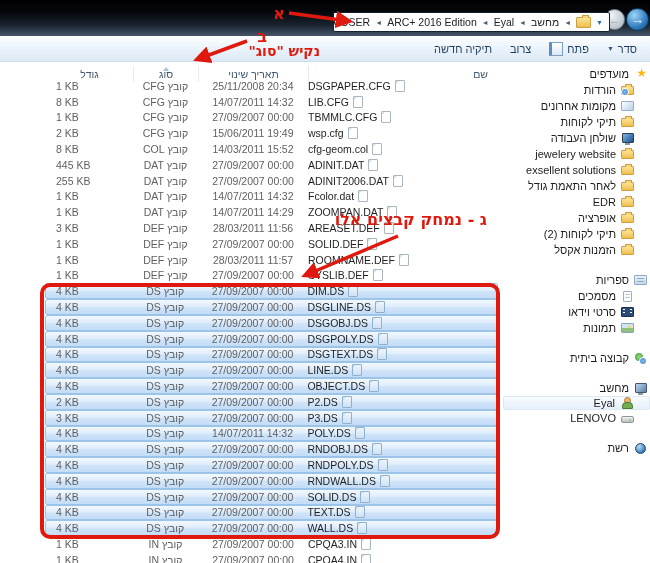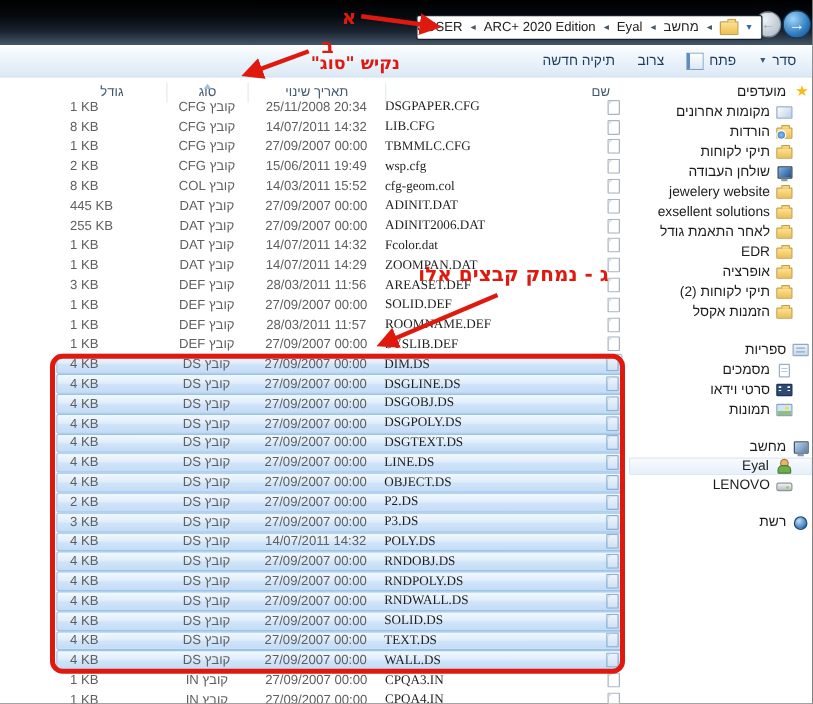--- a/index.html
+++ b/index.html
@@ -43,22 +43,22 @@
   .hcell{position:relative;height:16px;line-height:16px;box-sizing:border-box;border-left:1px solid #e4ecf5;cursor:default;margin-top:8px;}
   .hcell:last-child{border-left:none;}
   .h-name{width:190px;text-align:right;padding-right:10px;}
   .h-date{width:110px;text-align:center;}
   .h-type{width:65px;text-align:center;}
   .h-size{width:87px;text-align:center;border-left:none;}
   .sort-caret{position:absolute;top:1px;left:50%;transform:translateX(-50%);width:0;height:0;
     border-left:3px solid transparent;border-right:3px solid transparent;border-bottom:4px solid #9ec1dd;}
   .rows{padding:0 4px 0 45px;}
   .row{display:flex;direction:rtl;align-items:center;height:15.8px;font-size:10.5px;box-sizing:border-box;}
-  .c-name{width:190px;display:flex;direction:rtl;align-items:center;justify-content:space-between;
-    color:#1f1f1f;overflow:hidden;font-family:Liberation Serif, serif;}
+  .c-name{width:190px;display:flex;direction:rtl;align-items:center;justify-content:flex-end;
+    color:#1f1f1f;overflow:hidden;}
   .fname{padding-right:4px;white-space:nowrap;direction:ltr;}
   .c-date{width:110px;text-align:center;direction:ltr;color:#5f5f5f;}
   .c-type{width:65px;text-align:center;color:#5f5f5f;}
   .c-size{width:87px;direction:ltr;text-align:left;padding-left:10px;box-sizing:border-box;color:#5f5f5f;}
   .ficon{width:10px;height:12px;background:#fff;border:1px solid #a9b6c2;border-radius:1px;
     position:relative;box-sizing:border-box;flex:none;margin-right:2px;}
   .ficon::before{content:"";position:absolute;top:0;left:0;border-top:3px solid #d7e1ea;
     border-right:3px solid transparent;}
   .row.selected{background:linear-gradient(180deg,#f2f8fe 0%,#e0edfb 45%,#cfe4f9 55%,#c3dcf6 100%);
     border:1px solid #9cc3e8;border-radius:2px;}
@@ -145,21 +145,21 @@
 
   <div class="addressbar">
     <span class="addr-caret">▼</span>
     <span class="addr-folder"></span>
     <span id="breadcrumb" style="display:flex;align-items:center;">
         <span class="sep">◄</span>
         <span class="crumb">מחשב</span>
         <span class="sep">◄</span>
         <span class="crumb">Eyal</span>
         <span class="sep">◄</span>
-        <span class="crumb">ARC+ 2020 Edition</span>
+        <span class="crumb">ARC+ 2016 Edition</span>
         <span class="sep">◄</span>
         <span class="crumb">ARCUSER</span>
       </span>
   </div>
 
   <div class="toolbar">
     <div class="tb-btn">
       <span>סדר</span>
       <span class="tb-caret">▼</span>
     </div>
@@ -467,26 +467,26 @@
       </div>
   </div>
 
   <div id="sidebar">
       <div class="sgroup">
         <div class="shead">
           <span class="si star-icon"></span>
           <span>מועדפים</span>
         </div>
         <div class="sitem">
+          <span class="si folder-download-icon"></span>
+          <span>הורדות</span>
+        </div>
+        <div class="sitem">
           <span class="si recent-places-icon"></span>
           <span>מקומות אחרונים</span>
-        </div>
-        <div class="sitem">
-          <span class="si folder-download-icon"></span>
-          <span>הורדות</span>
         </div>
         <div class="sitem">
           <span class="si folder-icon"></span>
           <span>תיקי לקוחות</span>
         </div>
         <div class="sitem">
           <span class="si desktop-icon"></span>
           <span>שולחן העבודה</span>
         </div>
         <div class="sitem">
@@ -527,20 +527,26 @@
           <span class="si documents-icon"></span>
           <span>מסמכים</span>
         </div>
         <div class="sitem">
           <span class="si videos-icon"></span>
           <span>סרטי וידאו</span>
         </div>
         <div class="sitem">
           <span class="si pictures-icon"></span>
           <span>תמונות</span>
+        </div>
+      </div>
+      <div class="sgroup">
+        <div class="shead">
+          <span class="si homegroup-icon"></span>
+          <span>קבוצה ביתית</span>
         </div>
       </div>
       <div class="sgroup">
         <div class="shead">
           <span class="si computer-icon"></span>
           <span>מחשב</span>
         </div>
         <div class="sitem hl">
           <span class="si user-icon"></span>
           <span>Eyal</span>

